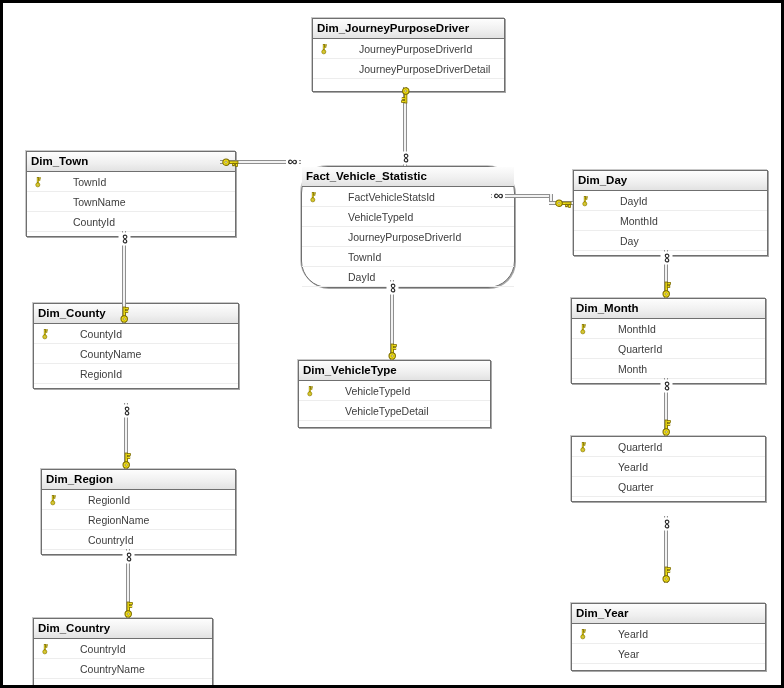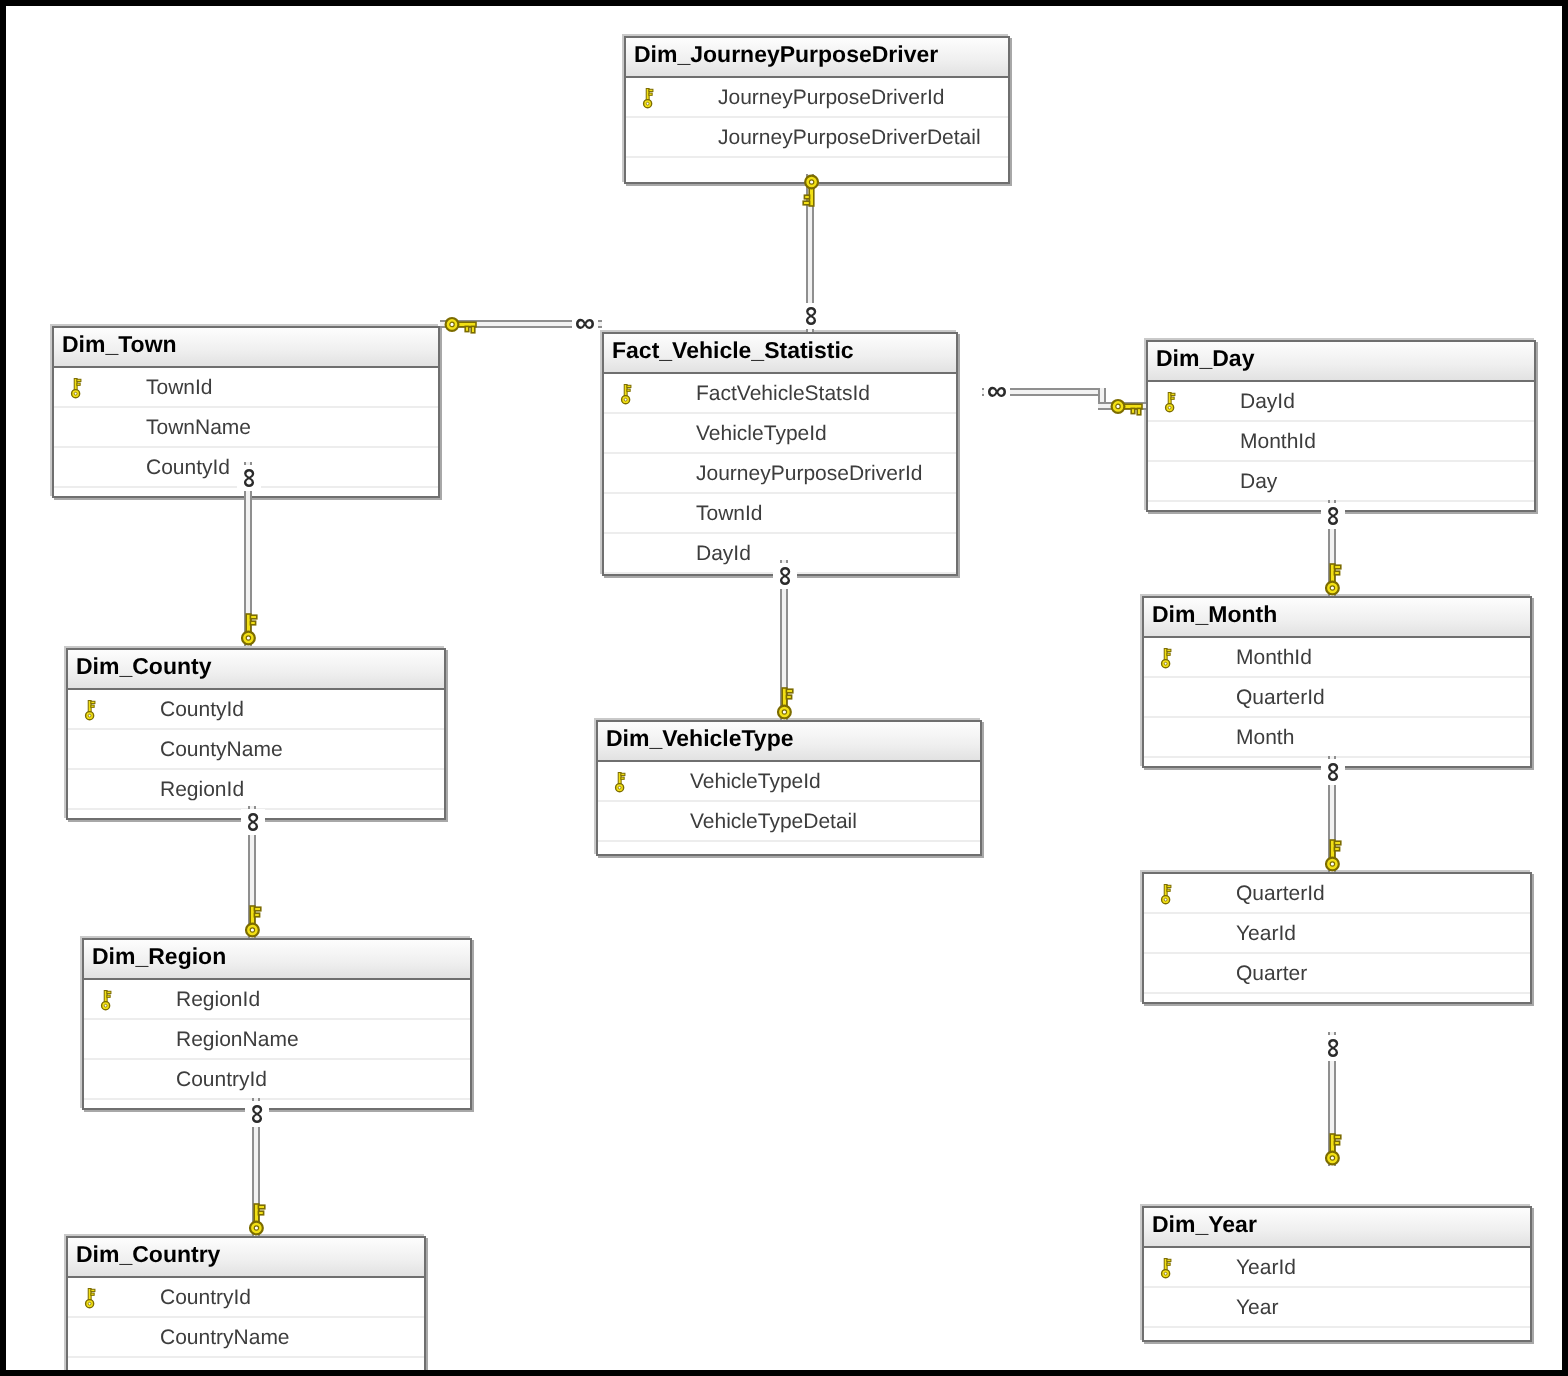--- a/index.html
+++ b/index.html
@@ -69,42 +69,42 @@
         </span>
       <span class="cell">JourneyPurposeDriverId</span>
     </div>
     <div class="row">
       <span class="icon-cell"></span>
       <span class="cell">JourneyPurposeDriverDetail</span>
     </div>
     <div class="blank" style="height:12px;"></div>
   </div>
 
-  <div class="tbl" style="left:23px; top:148px; width:194px;margin-top:12px;">
+  <div class="tbl" style="left:23px; top:148px; width:210px;">
     <div class="hdr">Dim_Town</div>
     <div class="row">
       <span class="icon-cell">
           <svg class="pkicon" width="12" height="12" viewBox="-1 -1 19 13">
             <use href="#keyg"></use>
           </svg>
         </span>
       <span class="cell">TownId</span>
     </div>
     <div class="row">
       <span class="icon-cell"></span>
       <span class="cell">TownName</span>
     </div>
     <div class="row">
       <span class="icon-cell"></span>
       <span class="cell">CountyId</span>
     </div>
     <div class="blank" style="height:4px;"></div>
   </div>
 
-  <div class="tbl" style="left:298px; top:163px; width:178px;">
+  <div class="tbl" style="left:298px; top:163px; width:214px;border-radius:27px;">
     <div class="hdr">Fact_Vehicle_Statistic</div>
     <div class="row">
       <span class="icon-cell">
           <svg class="pkicon" width="12" height="12" viewBox="-1 -1 19 13">
             <use href="#keyg"></use>
           </svg>
         </span>
       <span class="cell">FactVehicleStatsId</span>
     </div>
     <div class="row">
@@ -139,21 +139,21 @@
       <span class="icon-cell"></span>
       <span class="cell">MonthId</span>
     </div>
     <div class="row">
       <span class="icon-cell"></span>
       <span class="cell">Day</span>
     </div>
     <div class="blank" style="height:4px;"></div>
   </div>
 
-  <div class="tbl" style="left:30px; top:321px; width:190px;">
+  <div class="tbl" style="left:30px; top:300px; width:206px;">
     <div class="hdr">Dim_County</div>
     <div class="row">
       <span class="icon-cell">
           <svg class="pkicon" width="12" height="12" viewBox="-1 -1 19 13">
             <use href="#keyg"></use>
           </svg>
         </span>
       <span class="cell">CountyId</span>
     </div>
     <div class="row">

